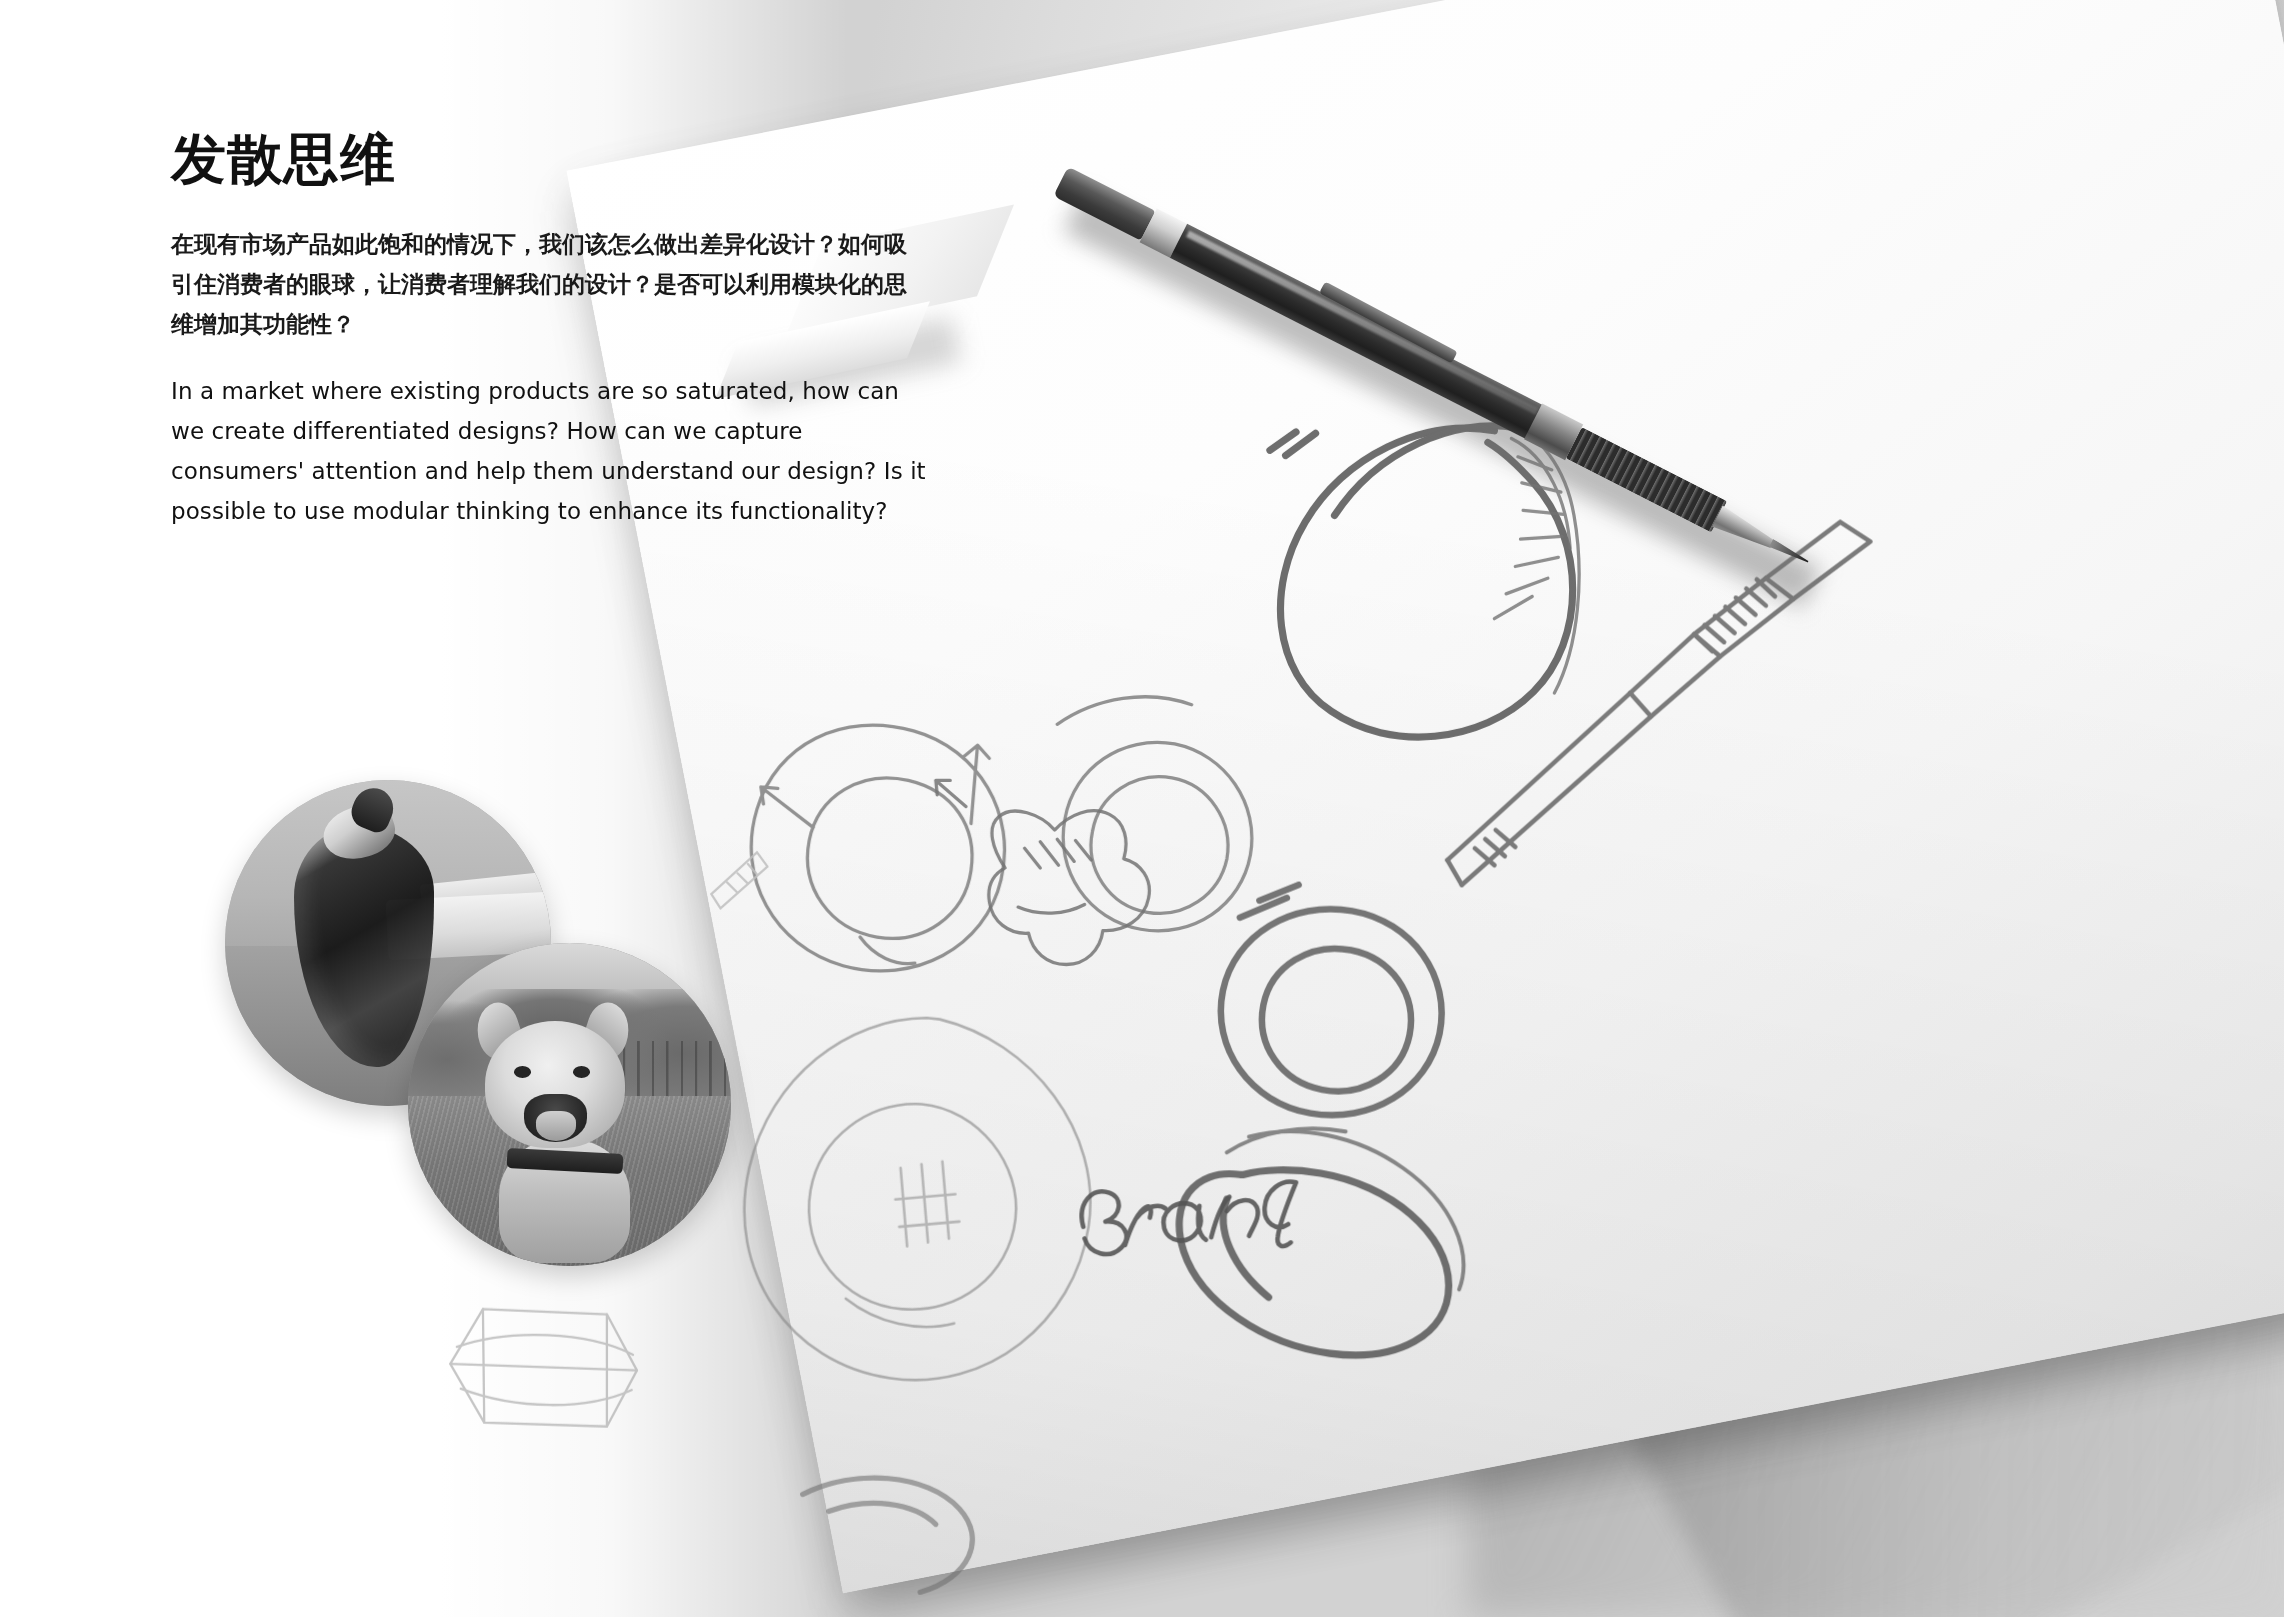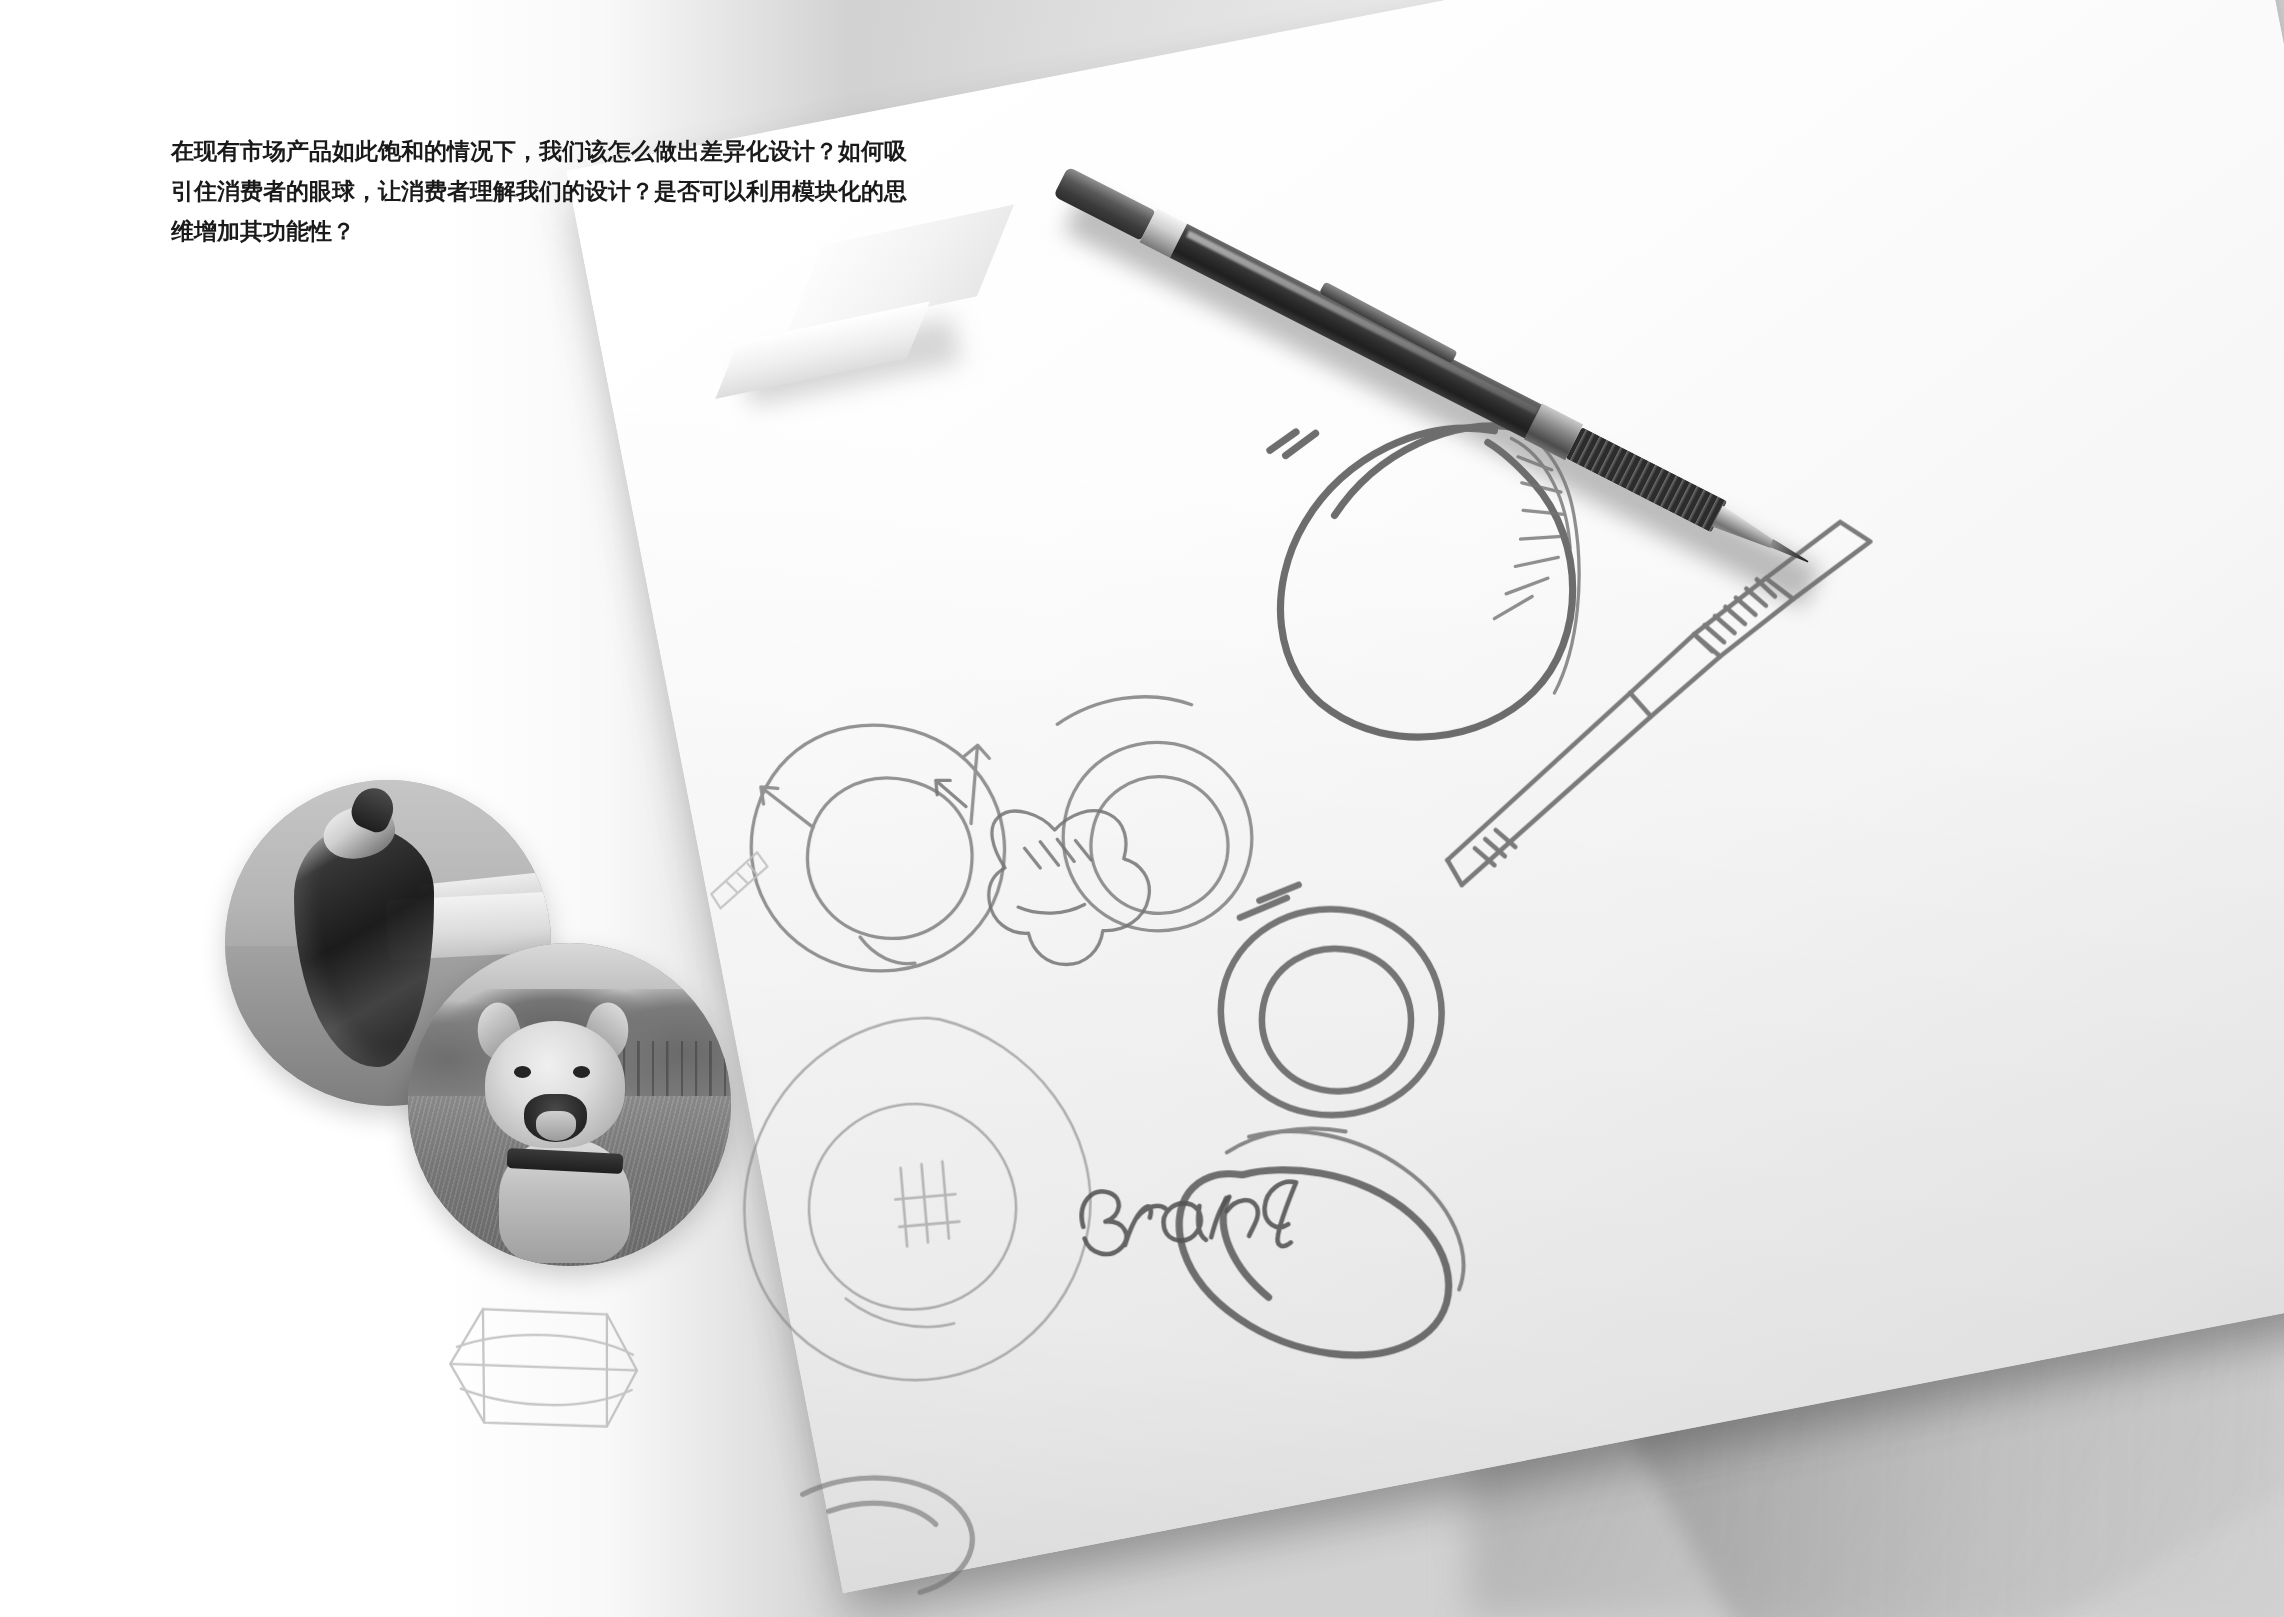--- a/index.html
+++ b/index.html
@@ -506,18 +506,20 @@
     <div class="dog-ear-l"></div>
     <div class="dog-ear-r"></div>
     <div class="dog-head"></div>
     <div class="dog-eye-l"></div>
     <div class="dog-eye-r"></div>
     <div class="dog-mouth"></div>
     <div class="dog-tongue"></div>
   </div>
 
   <div class="text-block">
+    <h1 class="title">发散思维</h1>
     <p class="para-cn">在现有市场产品如此饱和的情况下，我们该怎么做出差异化设计？如何吸引住消费者的眼球，让消费者理解我们的设计？是否可以利用模块化的思维增加其功能性？</p>
+    <p class="para-en">In a market where existing products are so saturated, how can we create differentiated designs? How can we capture consumers' attention and help them understand our design? Is it possible to use modular thinking to enhance its functionality?</p>
   </div>
 
 
 </div>
 
 
 </body></html>

